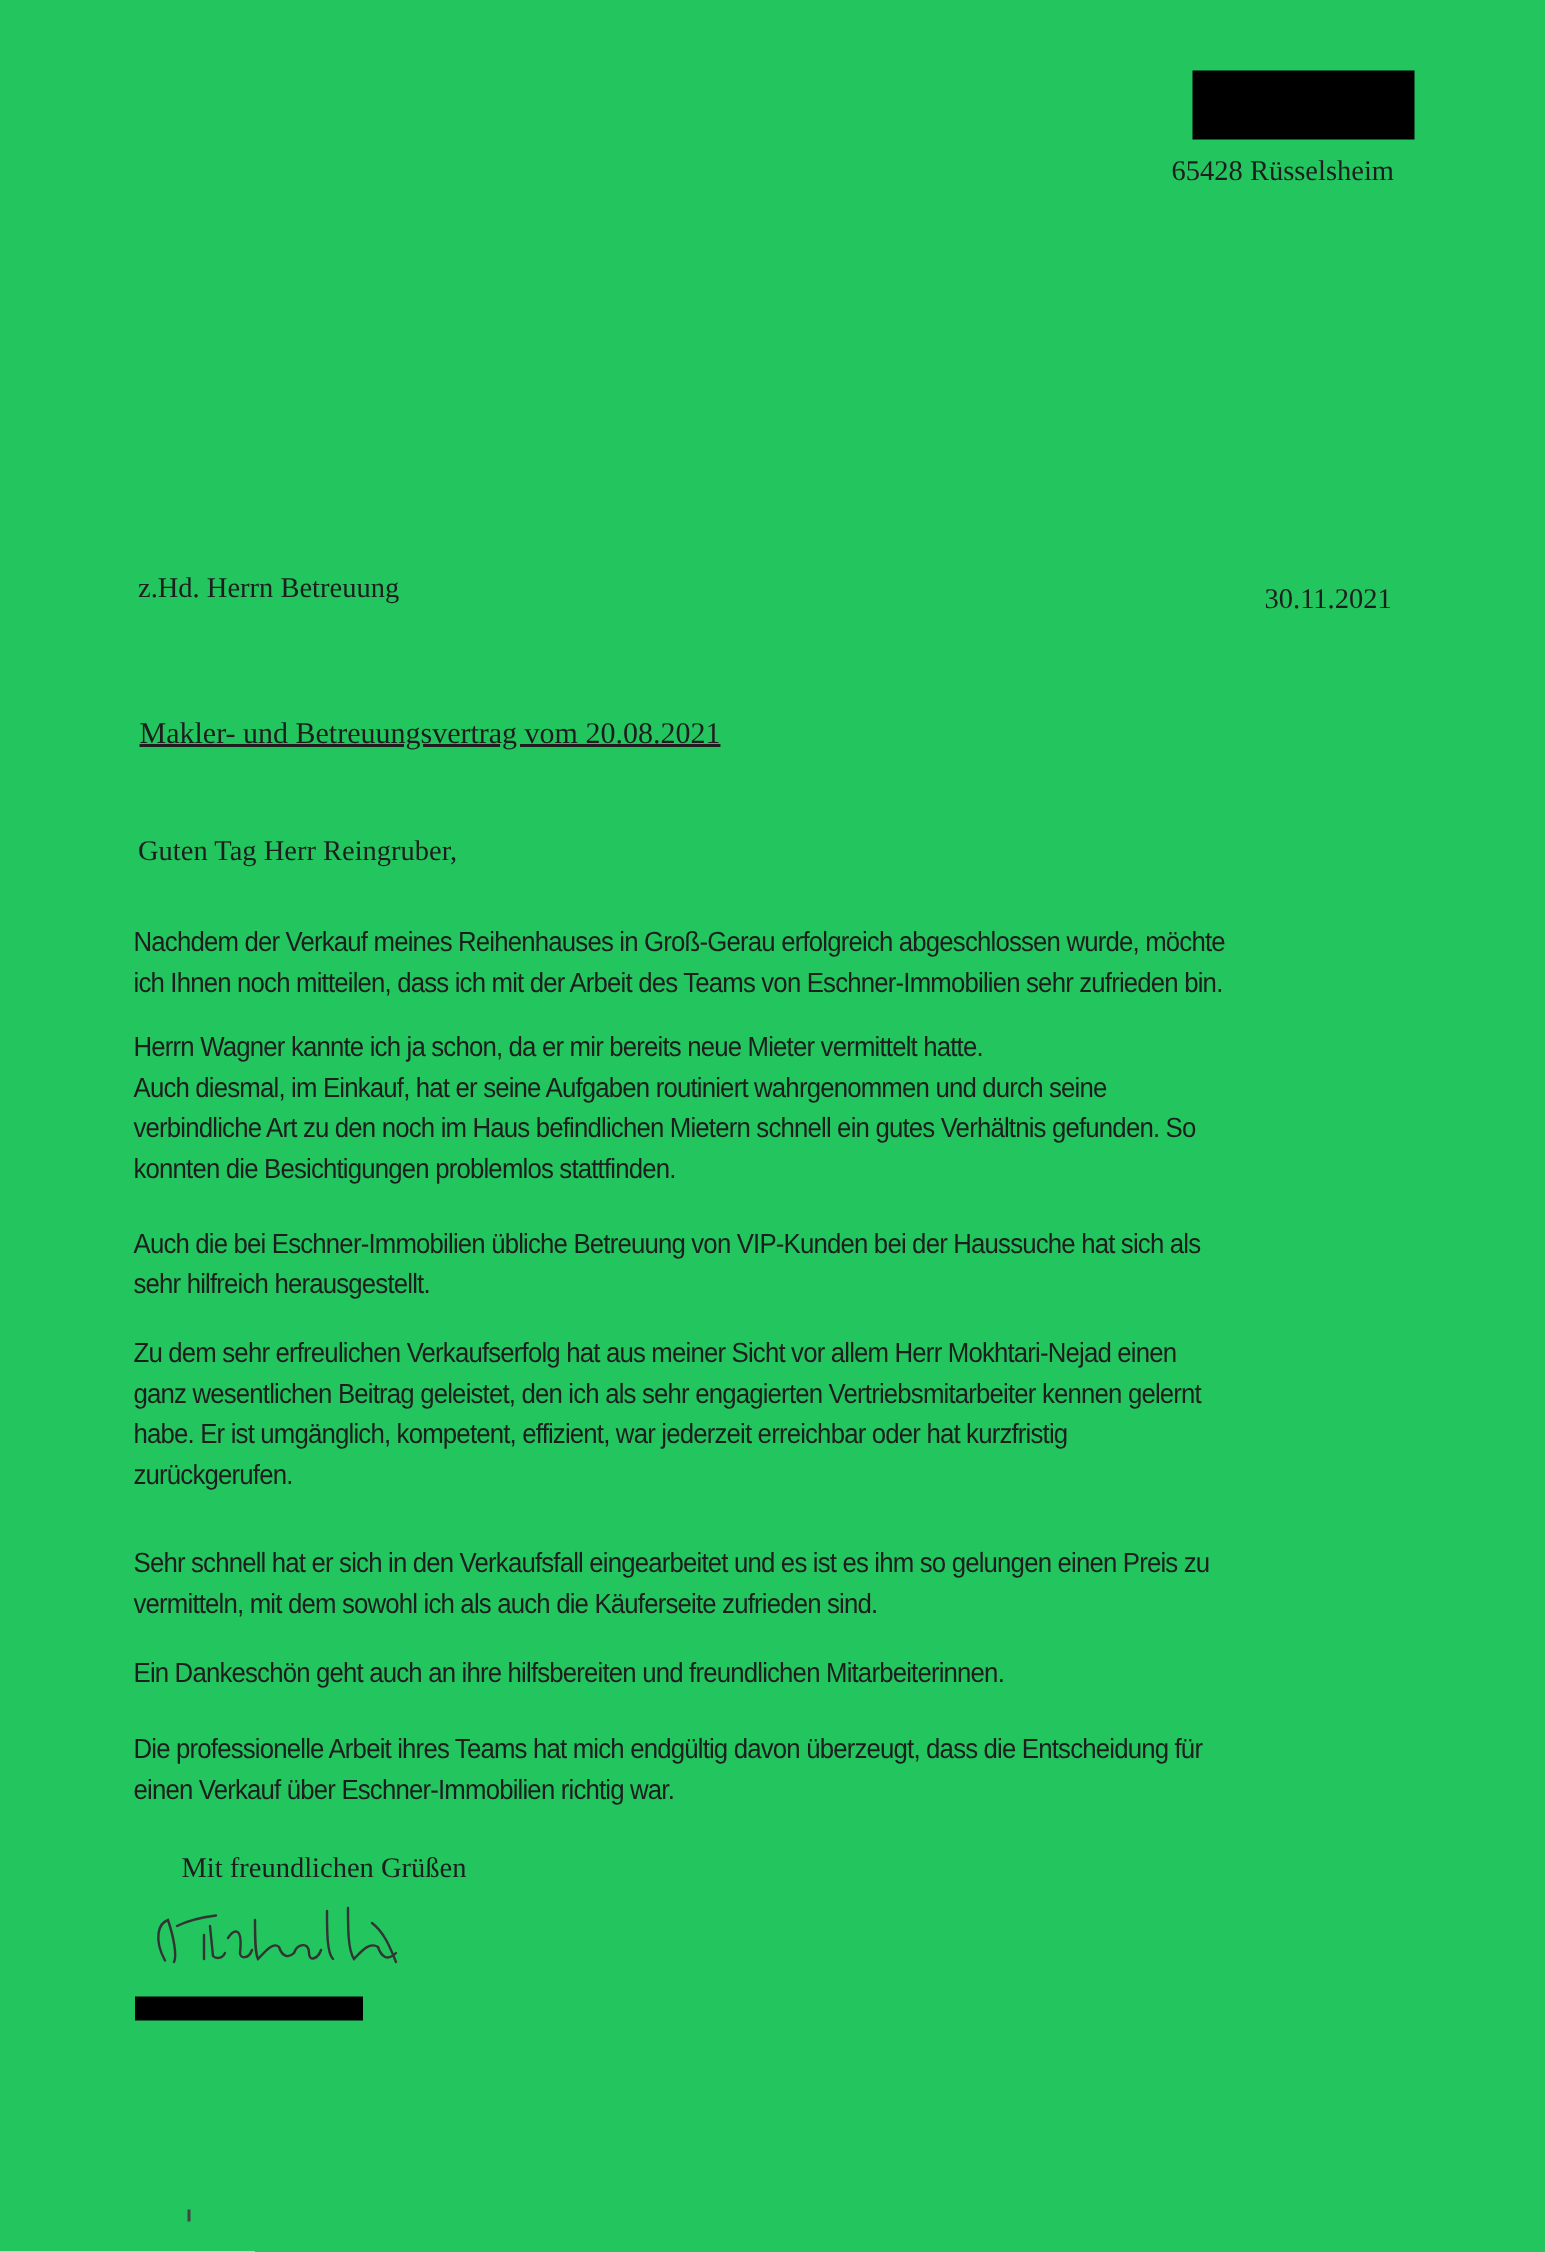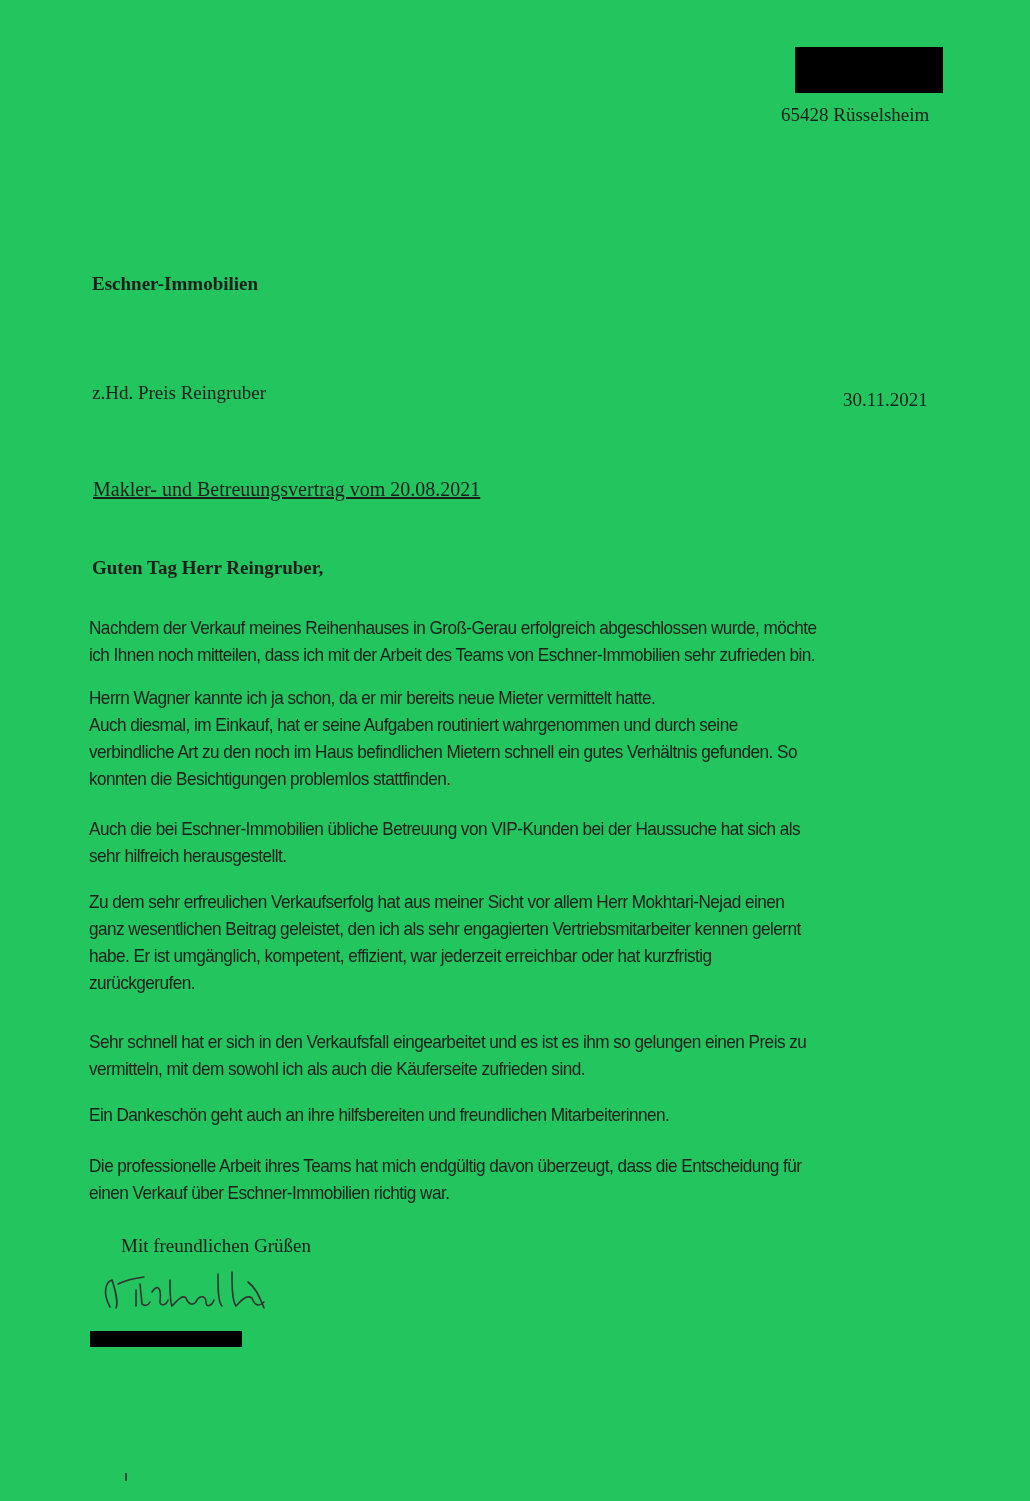--- a/index.html
+++ b/index.html
@@ -10,40 +10,39 @@
   }
   .page { position: absolute; left: 0; top: 0; width: 1030px; height: 1501px; background: #22c55e; }
   .abs { position: absolute; white-space: nowrap; }
   .redact { position: absolute; background: #000; }
   .sender-city { left: 781px; top: 104px; font-size: 19px; }
   .recipient { left: 92px; top: 270px; font-size: 19px; line-height: 28px; }
   .recipient .name { font-weight: bold; }
   .attn { left: 92px; top: 382px; font-size: 19px; }
   .date { left: 843px; top: 389px; font-size: 19px; text-align: center; }
   .subject { left: 93px; top: 478px; font-size: 20px; font-weight: normal; text-decoration: underline; }
-  .salutation { left: 92px; top: 557px; font-size: 19px; font-weight: bold; }
+  .salutation { left: 92px; top: 557px; font-size: 19px; }
   .para { position: absolute; left: 89px; width: 850px; font-size: 18.5px; line-height: 27px;
           font-family: "Liberation Sans", "DejaVu Sans", sans-serif; letter-spacing: -0.6px; transform: scaleX(0.93); transform-origin: left top; }
   .para span { display: block; white-space: nowrap; }
   .closing { left: 90px; top: 1235px; font-size: 19px; margin-left: 31px; }
   .signature { position: absolute; left: 96px; top: 1262px; width: 200px; height: 60px; }
   .dot-mark { position: absolute; left: 125px; top: 1473px; width: 2px; height: 8px; background: #444; }
 </style>
 </head>
 <body>
 
 <div class="page">
 
   <div class="redact" style="left:795px; top:47px; width:148px; height:46px;"></div>
   <div class="abs sender-city">65428 Rüsselsheim</div>
 
   <div class="abs recipient">
-    <div class="name">Eschner-Immobilien</div>
   </div>
-  <div class="abs attn">z.Hd. Preis Reingruber</div>
+  <div class="abs attn">z.Hd. Herrn Betreuung</div>
   <div class="abs date">30.11.2021</div>
 
   <div class="abs subject">Makler- und Betreuungsvertrag vom 20.08.2021</div>
 
   <div class="abs salutation">Guten Tag Herr Reingruber,</div>
 
   <div class="para" style="top:614px;">
     <span>Nachdem der Verkauf meines Reihenhauses in Groß-Gerau erfolgreich abgeschlossen wurde, möchte</span>
     <span>ich Ihnen noch mitteilen, dass ich mit der Arbeit des Teams von Eschner-Immobilien sehr zufrieden bin.</span>
   </div>

